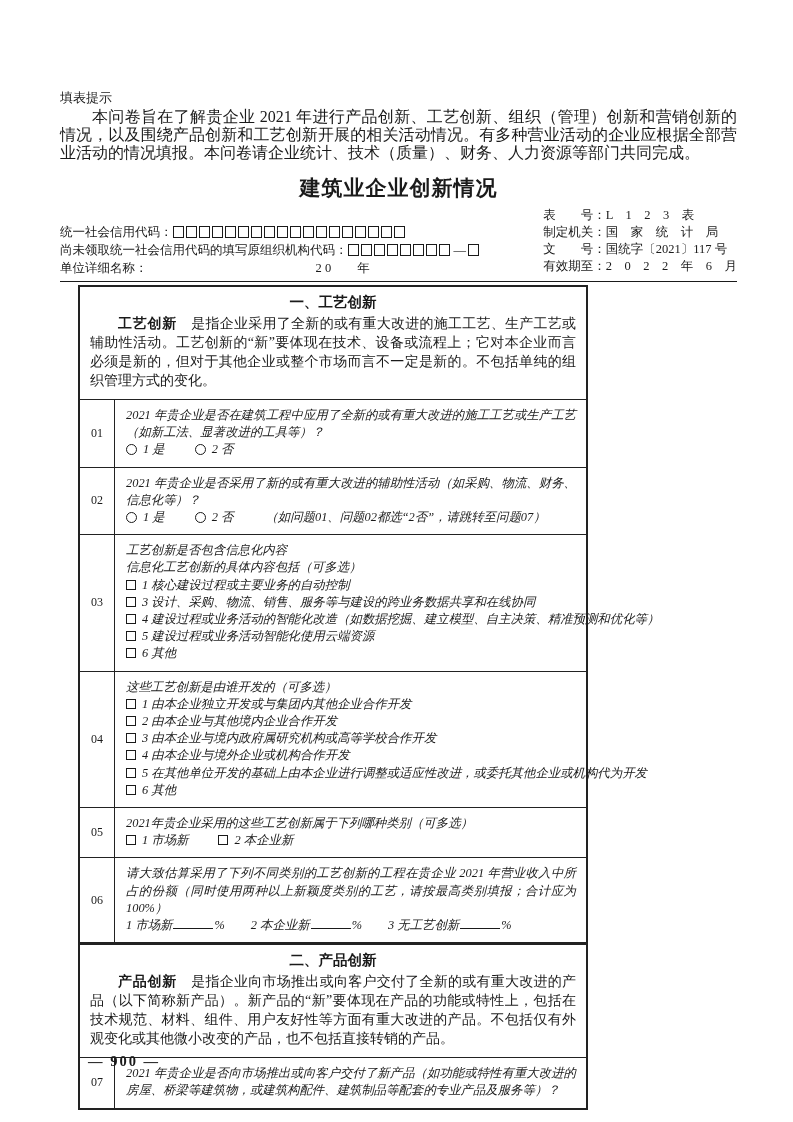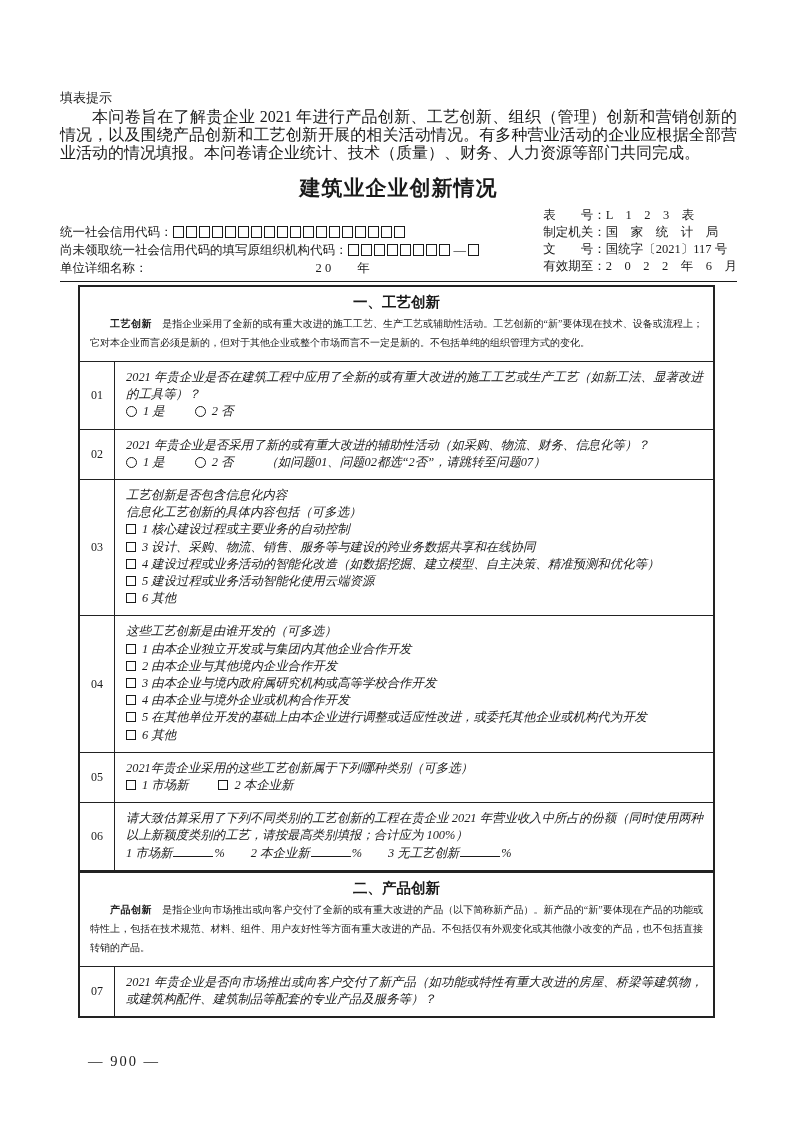--- a/index.html
+++ b/index.html
@@ -41,30 +41,30 @@
   .box-sep { margin: 0 2px; }
   .unit-blank { display: inline-block; width: 168px; height: 10px; }
   .year-suffix { margin-left: 26px; }
   .hdr-right { line-height: 17px; padding-top: 1px; min-width: 202px; }
   .hdr-right .hdr-line { white-space: nowrap; margin-left: 15px; }
 
   .hdr-rule { border: 0; border-top: 1.5px solid #1a1a1a; margin: 4px 0 0 0; }
 
   
   .ftable {
-    margin: 3px 0 0 18px; width: 637px;
+    margin: 3px 0 0 18px; width: 510px;
     border: 2.5px solid #222;
   }
   .ftable > div + div { border-top: 1px solid #222; }
   .ftable > div.thick { border-top: 3px solid #222; }
 
   .section-row { padding: 5px 10px 9px 10px; }
   .section-title { text-align: center; font-weight: bold; font-size: 14.5px; line-height: 21px; }
   .section-desc {
-    font-size: 10px; line-height: 19px;
+    font-size: 14px; line-height: 19px;
     text-indent: 2em; text-align: justify; margin: 1px 0 0 0;
   }
   .section-desc b { letter-spacing: 0.5px; }
 
   .trow { display: flex; align-items: stretch; }
   .num-cell {
     width: 35px; flex: 0 0 35px;
     border-right: 1px solid #222;
     display: flex; align-items: center; justify-content: center;
     font-size: 12px;
@@ -80,21 +80,21 @@
   .note { margin-left: 2px; }
   .blank-item { margin-right: 26px; white-space: nowrap; }
   .uline {
     display: inline-block; width: 40px; height: 11px;
     border-bottom: 1px solid #1a1a1a; margin: 0 1px;
   }
 
   
   .page-num {
     position: absolute; left: 88px; top: 1053px;
-    font-size: 14.5px; letter-spacing: 2px;
+    font-size: 14.5px; letter-spacing: 2px; font-weight: bold;
   }
 </style>
 </head>
 <body>
 
 <div class="content">
 
   <div class="note-title">填表提示</div>
   <p class="note-body">本问卷旨在了解贵企业 2021 年进行产品创新、工艺创新、组织（管理）创新和营销创新的情况，以及围绕产品创新和工艺创新开展的相关活动情况。有多种营业活动的企业应根据全部营业活动的情况填报。本问卷请企业统计、技术（质量）、财务、人力资源等部门共同完成。</p>
 

